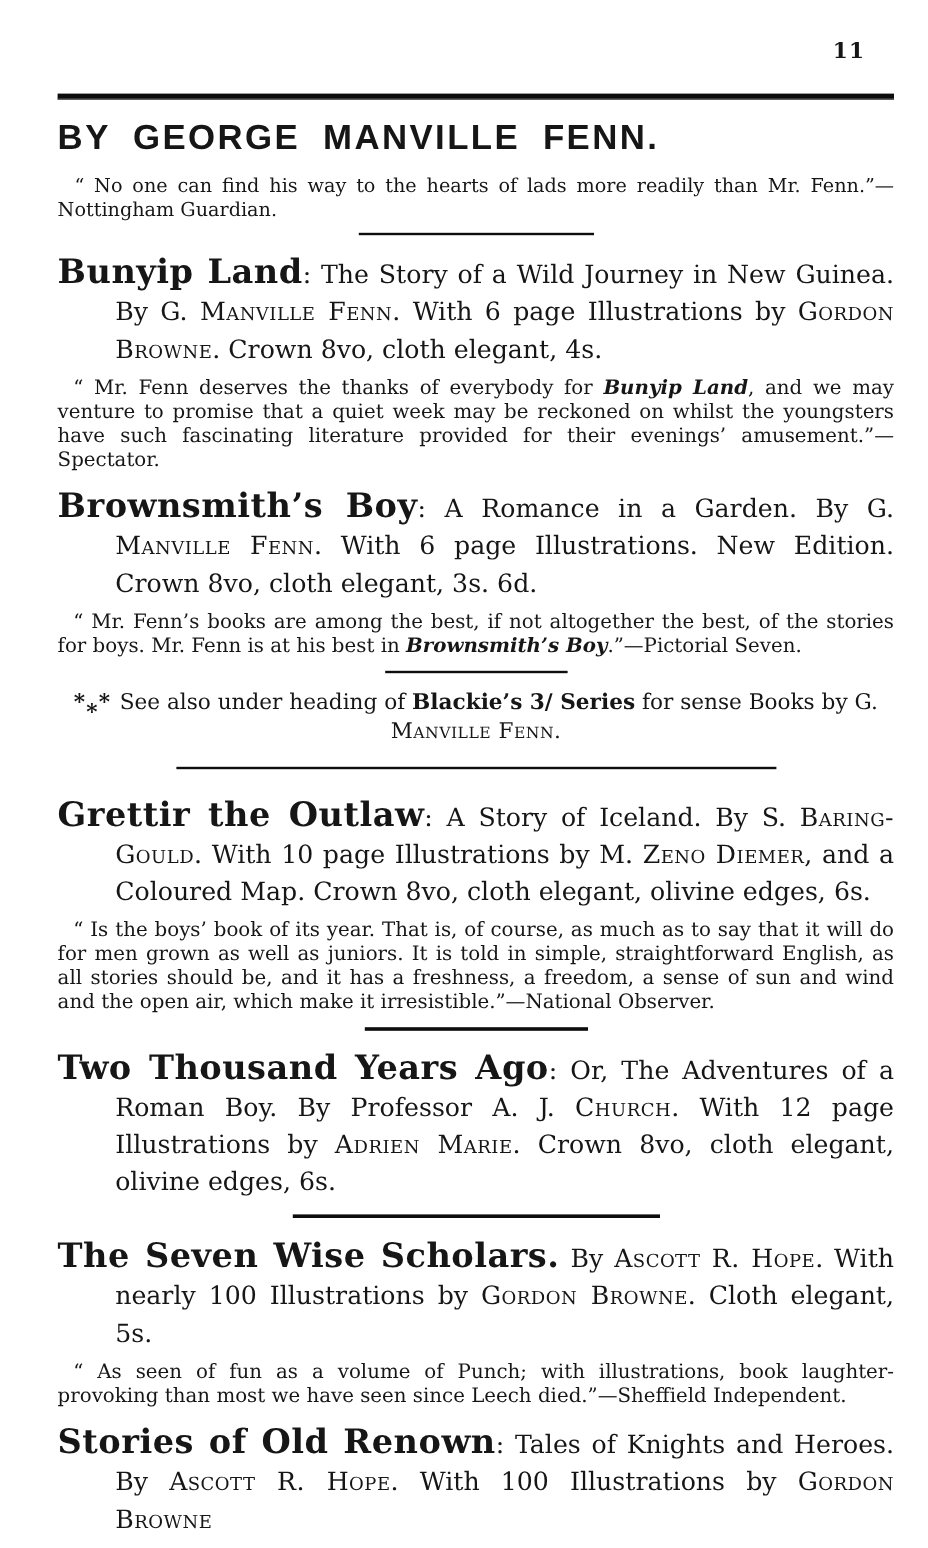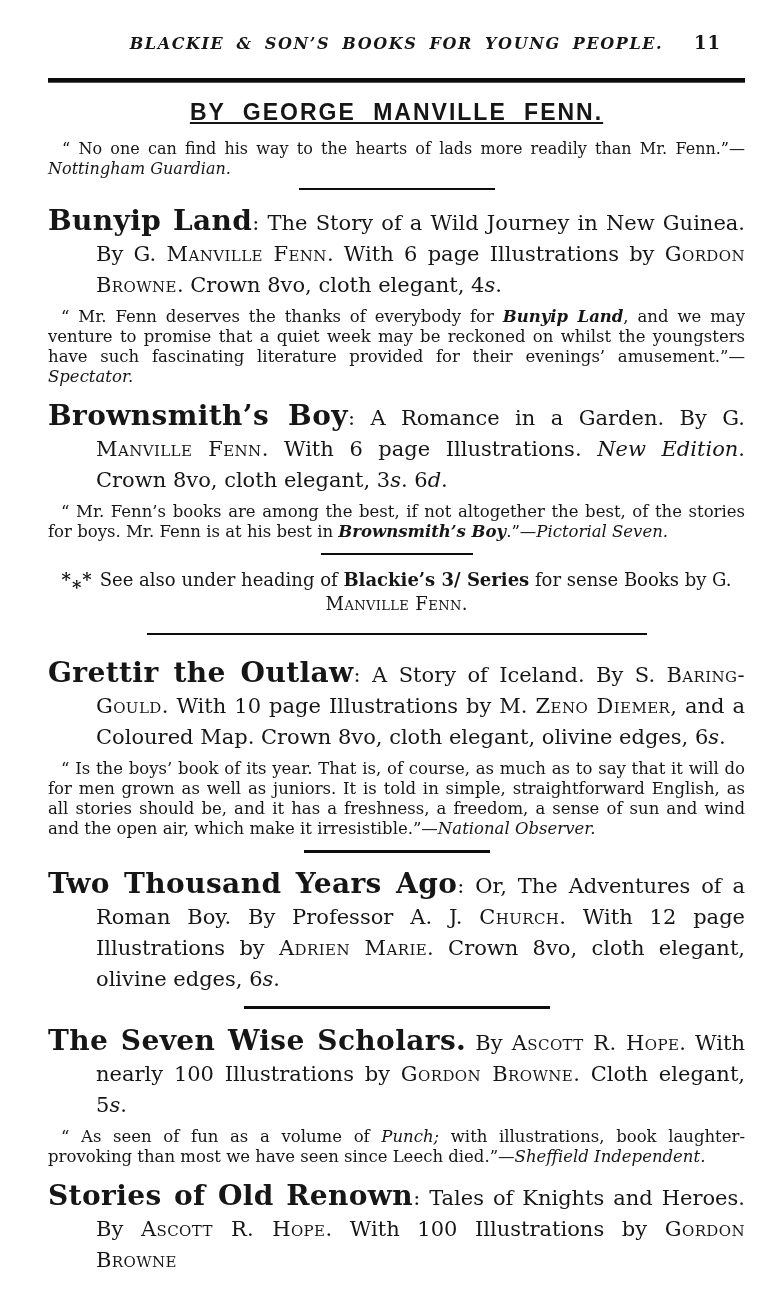--- a/index.html
+++ b/index.html
@@ -36,25 +36,25 @@
   }
   .head-rule {
     margin-top: 20px;
     height: 4px; background: #0c0c0c;
     border-bottom: 1px solid #555;
   }
 
   
   .section-heading {
     margin: 16px 0 0 0;
-    text-align: center;
+    text-align: left;
     font-family: "Liberation Sans", sans-serif;
     font-weight: bold;
-    font-size: 23px;
-    letter-spacing: 2px; word-spacing: 9px; text-decoration: underline;
+    font-size: 29px;
+    letter-spacing: 2px; word-spacing: 9px;
   }
 
   
   .intro-quote {
     margin: 13px 0 0 0;
     font-size: 16px; line-height: 20px;
     text-align: justify;
     text-indent: 14px;
   }
   .review-quote {
@@ -90,32 +90,31 @@
   .note {
     margin: 13px 0 0 0;
     text-align: center;
     font-size: 18px; line-height: 24px;
   }
   .asterism { margin-right: 7px; font-weight: bold; letter-spacing: 1px; }
   .asterism .mid { position: relative; top: 0.42em; }
 
   
   .run-rm { }
-  .run-it { font-style: italic; }
+  .run-it { }
   .run-bi { font-style: italic; font-weight: bold; }
   .run-b  { font-weight: bold; }
   .run-sc { font-variant: small-caps; letter-spacing: 0.4px; }
 </style>
 </head>
 <body>
 
 <div class="page">
 
   <div class="running-head">
-    <span class="running-title">BLACKIE &amp; SON’S BOOKS FOR YOUNG PEOPLE.</span>
     <span class="page-number">11</span>
   </div>
 
   <div class="head-rule"></div>
 
   <h2 class="section-heading">BY GEORGE MANVILLE FENN.</h2>
 
   <p class="intro-quote"><span class="run-rm">“ No one can find his way to the hearts of lads more readily than Mr. Fenn.”—</span><span class="run-it">Nottingham Guardian.</span></p>
 
   <div class="rule rule-a"></div>

